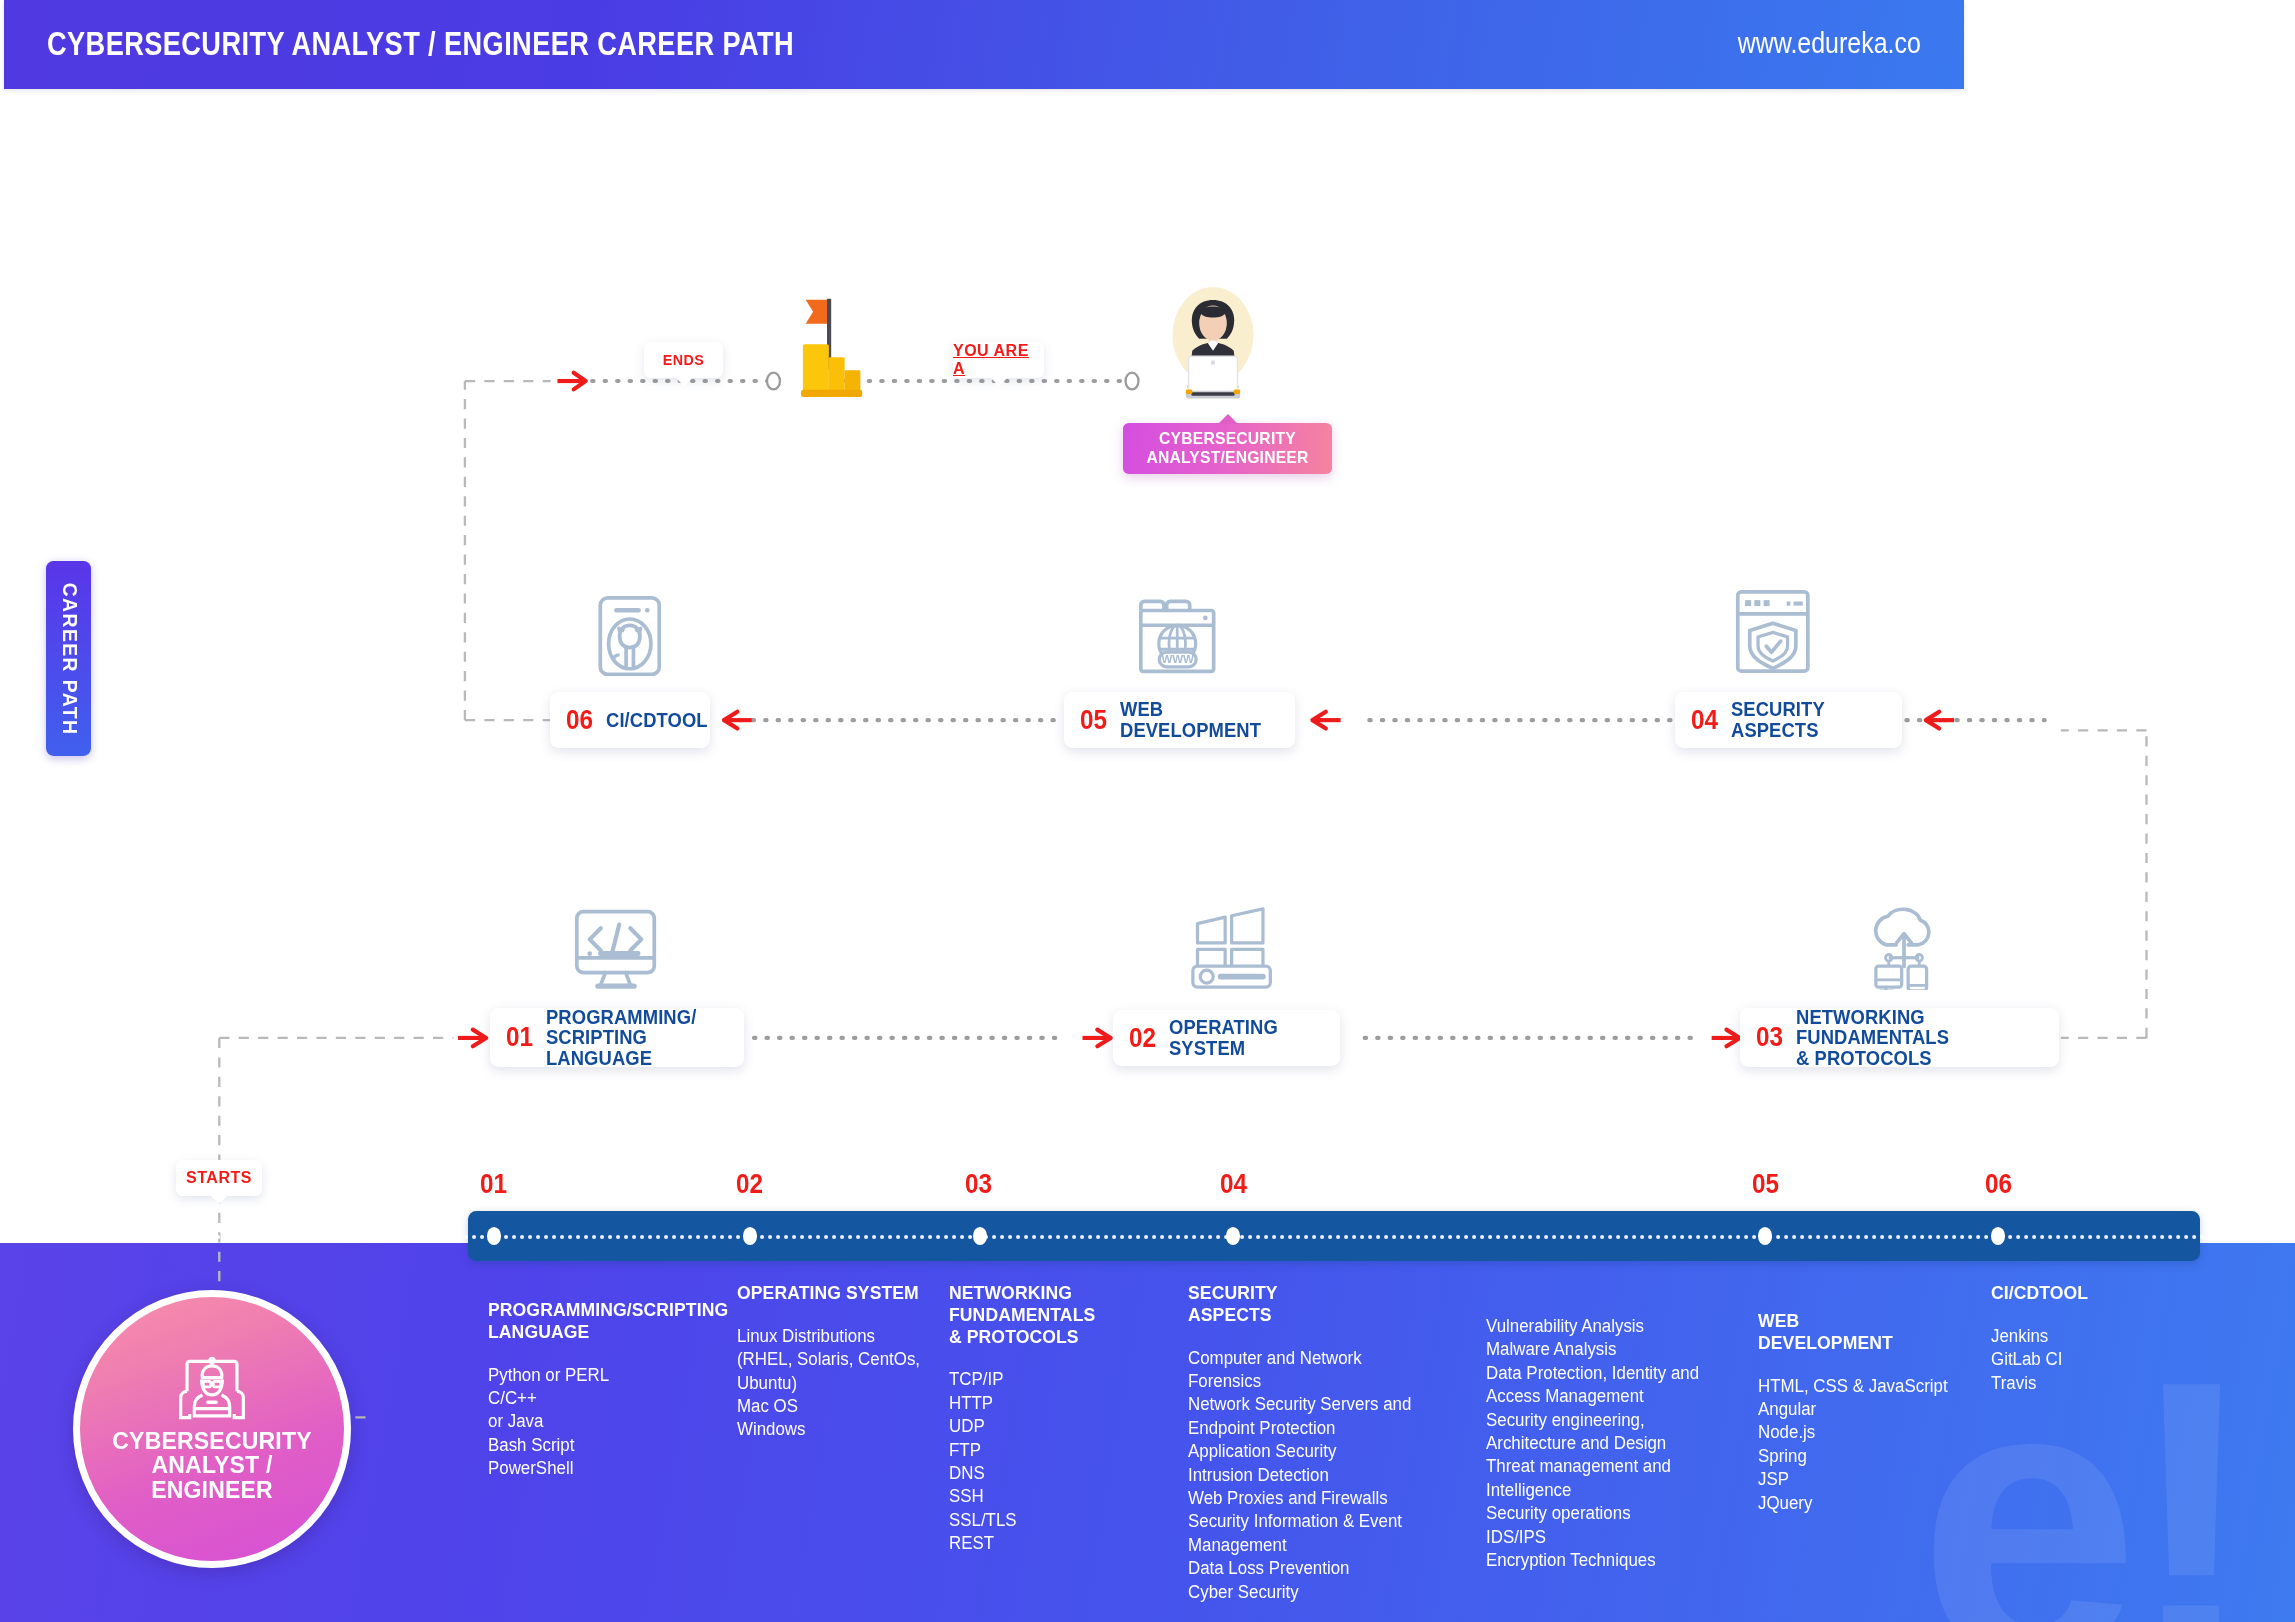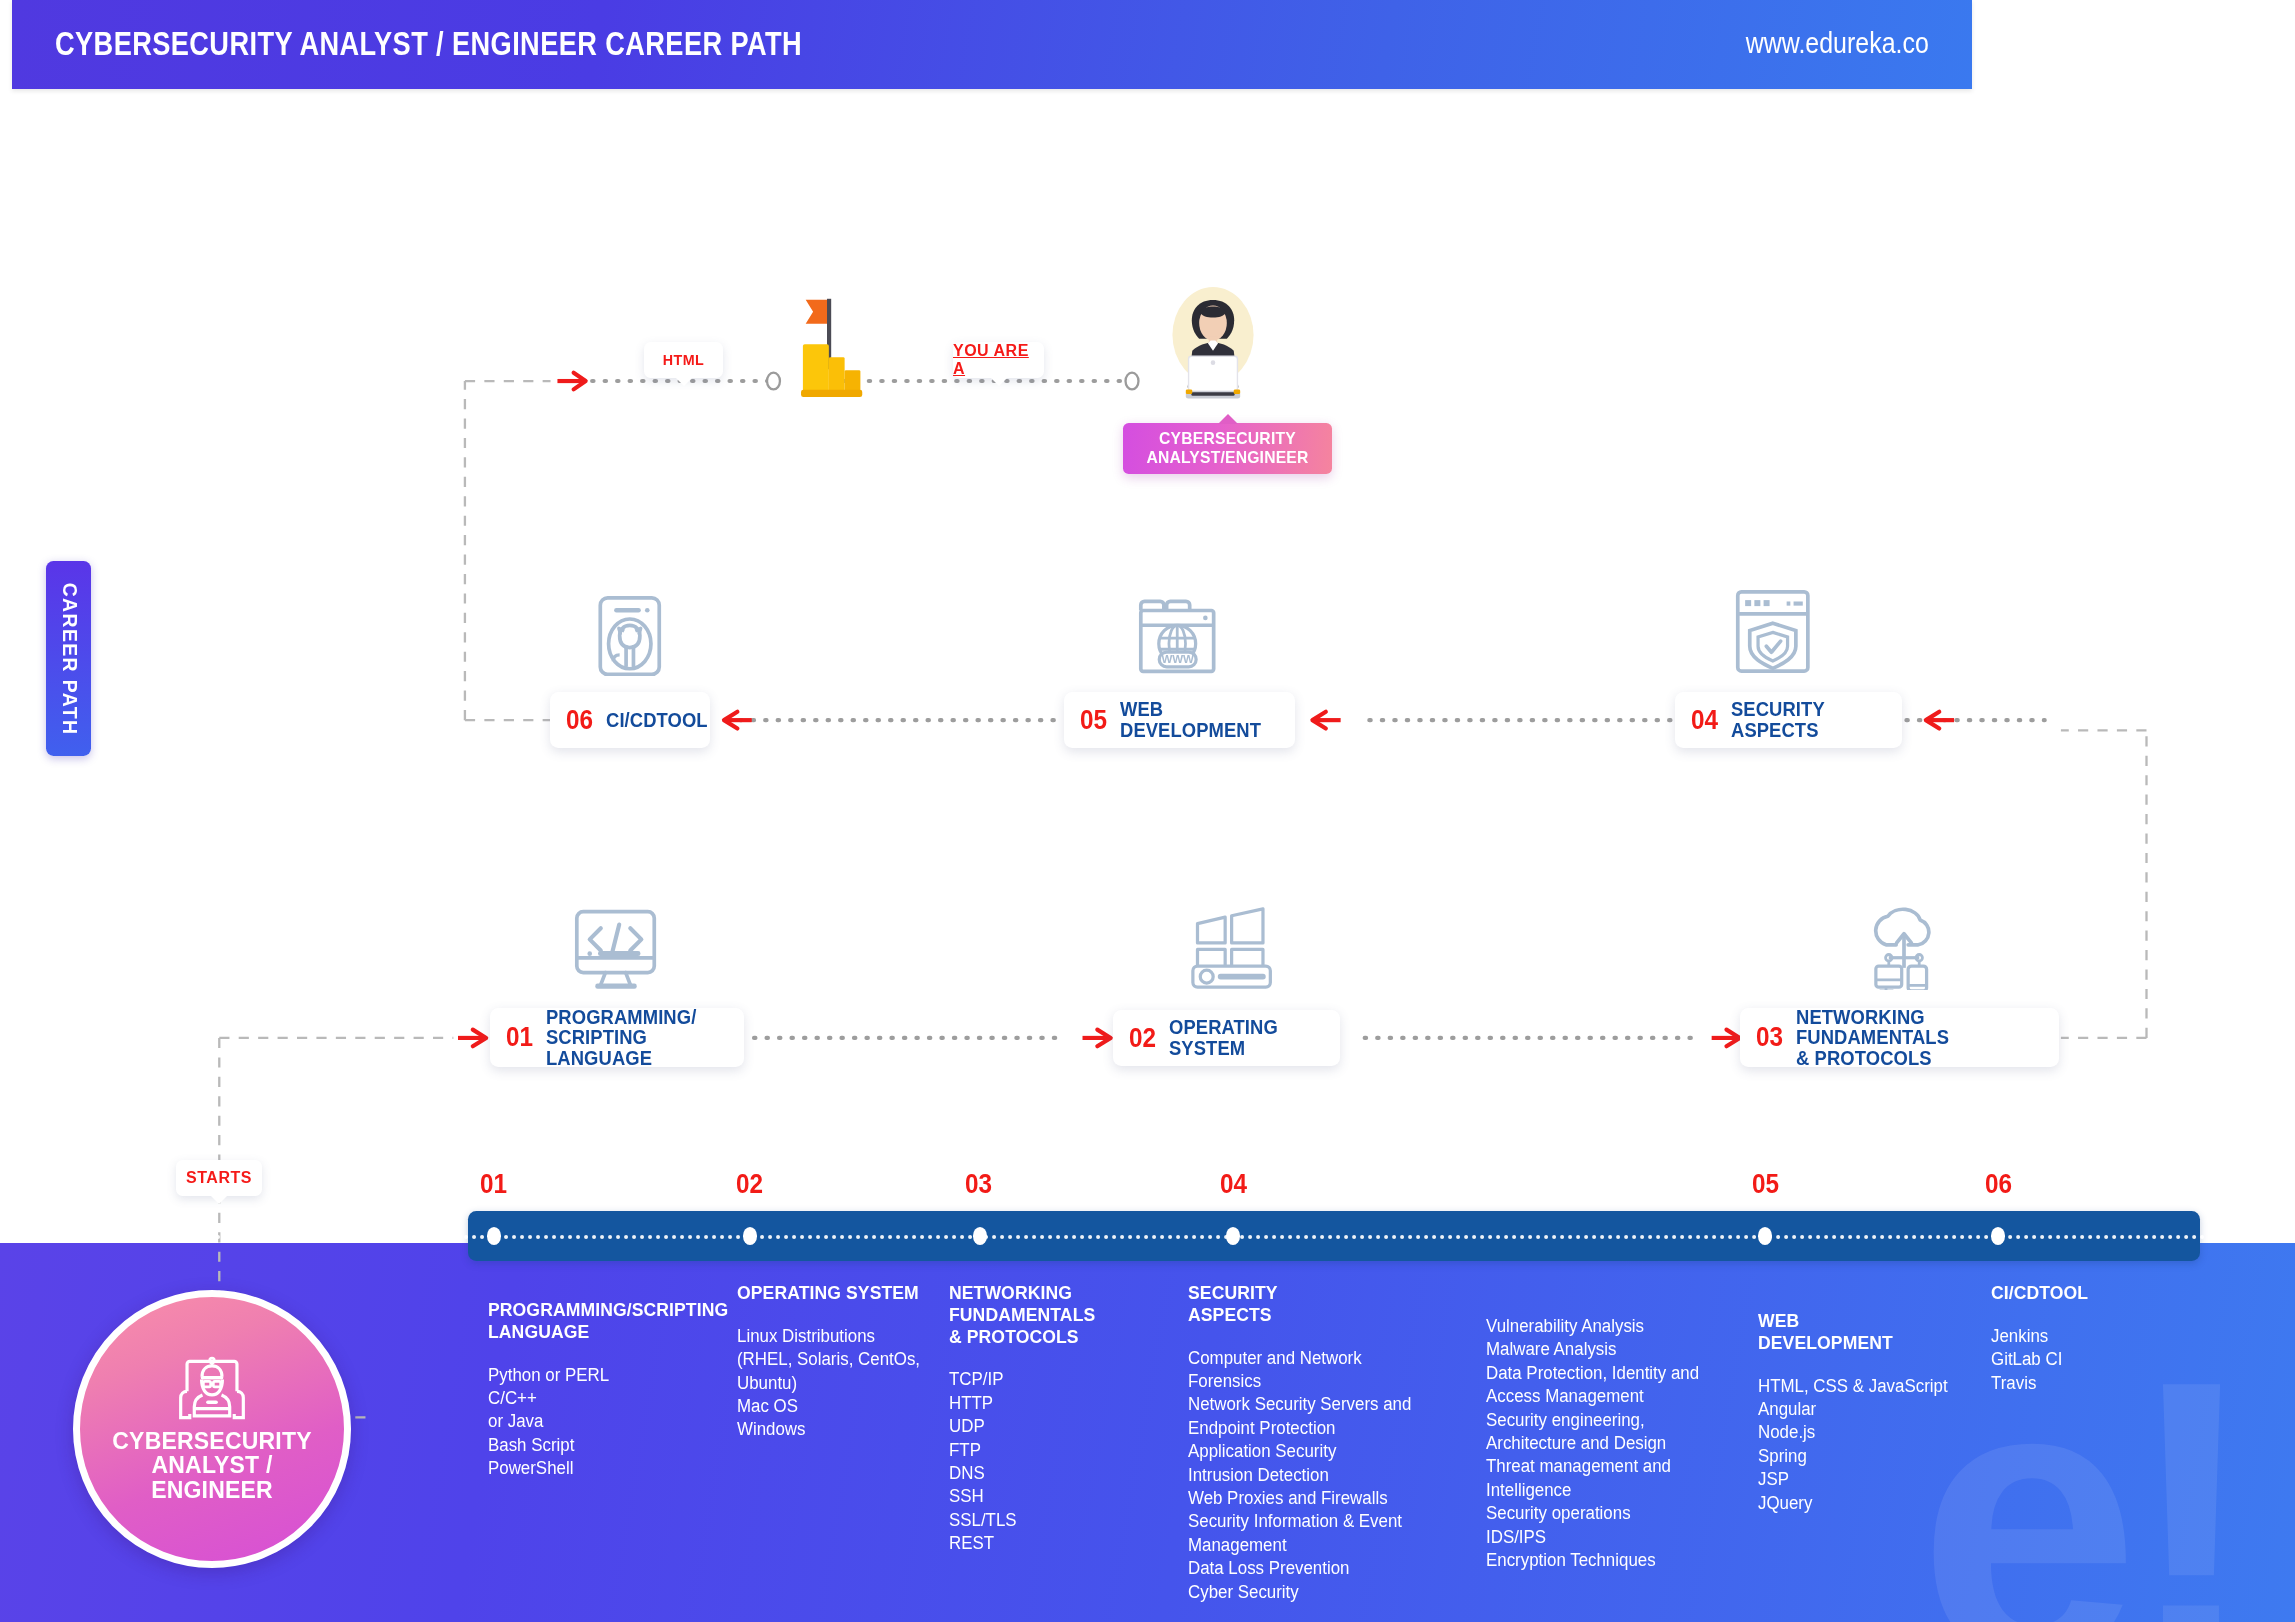--- a/index.html
+++ b/index.html
@@ -6,21 +6,21 @@
   body{
     width:2295px;height:1623px;
     background:#ffffff;
     font-family:"Liberation Sans", sans-serif;
     overflow:hidden;
     position:relative;
   }
 
   
   #header{
-    position:absolute;left:12px;top:0;width:1960px;height:89px;
+    position:absolute;left:4px;top:0;width:1960px;height:89px;
     background:linear-gradient(100deg,#5039e0 0%,#4a3ce4 30%,#3f62e8 70%,#3a79ef 100%);
     box-shadow:0 1.9px 4.6px rgba(0,0,0,.10);
   }
   #header-title{
     position:absolute;left:43px;top:24px;
     color:#fff;font-size:34px;font-weight:bold;letter-spacing:0.5px;
     font-family:"Liberation Sans Narrow","Liberation Sans",sans-serif;
     transform:scaleX(.80);transform-origin:left center;white-space:nowrap;
   }
   #header-url{
@@ -231,21 +231,21 @@
   <g>
     <path d="M3700,2243 L3758,2243" stroke="#ef1b1b" stroke-width="9" fill="none"></path>
     <path d="M3732,2225 L3761,2243 L3732,2261" stroke="#ef1b1b" stroke-width="9" fill="none" stroke-linejoin="round" stroke-linecap="round"></path>
   </g>
 
   <ellipse cx="1672" cy="823" rx="14" ry="18" fill="#ffffff" stroke="#9b9b9b" stroke-width="5"></ellipse>
   <ellipse cx="2447" cy="823" rx="14" ry="18" fill="#ffffff" stroke="#9b9b9b" stroke-width="5"></ellipse>
 </svg>
 
 <div class="callout" style="left:644px;top:342px;width:79px;height:36px;font-size:14.3px;letter-spacing:0.5px;">
-  <span>HTML</span>
+  <span>ENDS</span>
 </div>
 
 <div class="callout" style="left:953px;top:342px;width:91px;height:36px;font-size:16px;letter-spacing:0.5px;text-decoration:underline;">
   <span>YOU ARE A</span>
 </div>
 
 <div class="callout" style="left:176px;top:1160px;width:86px;height:36px;font-size:16px;letter-spacing:0.5px;">
   <span>STARTS</span>
 </div>
 

